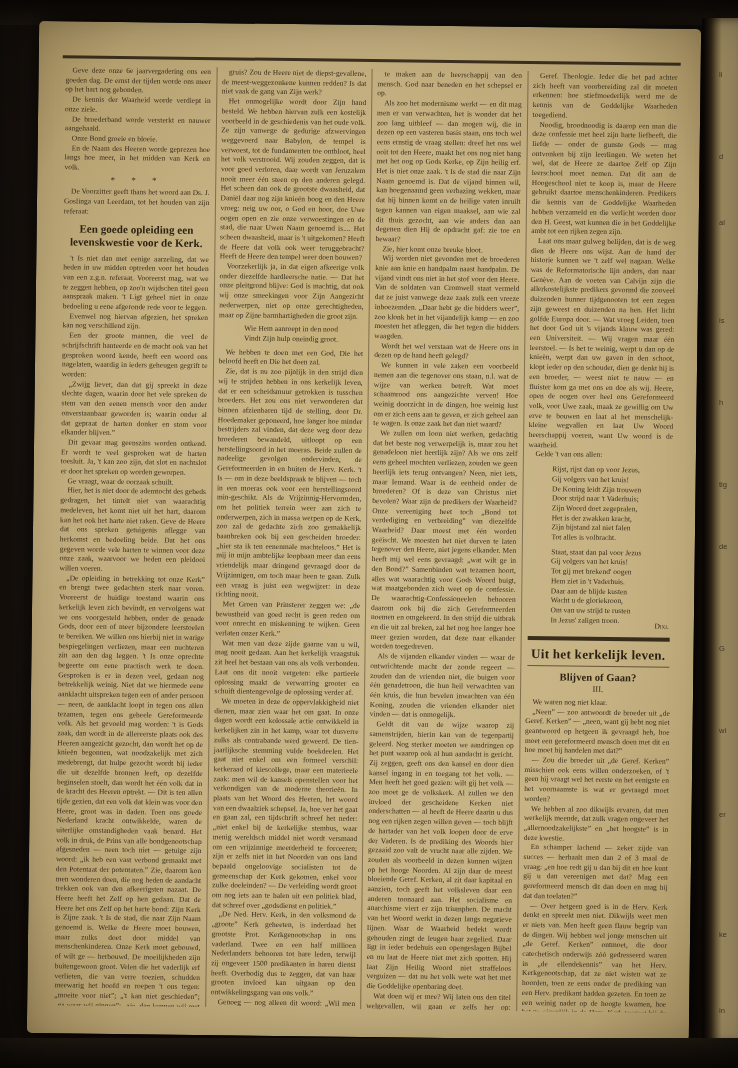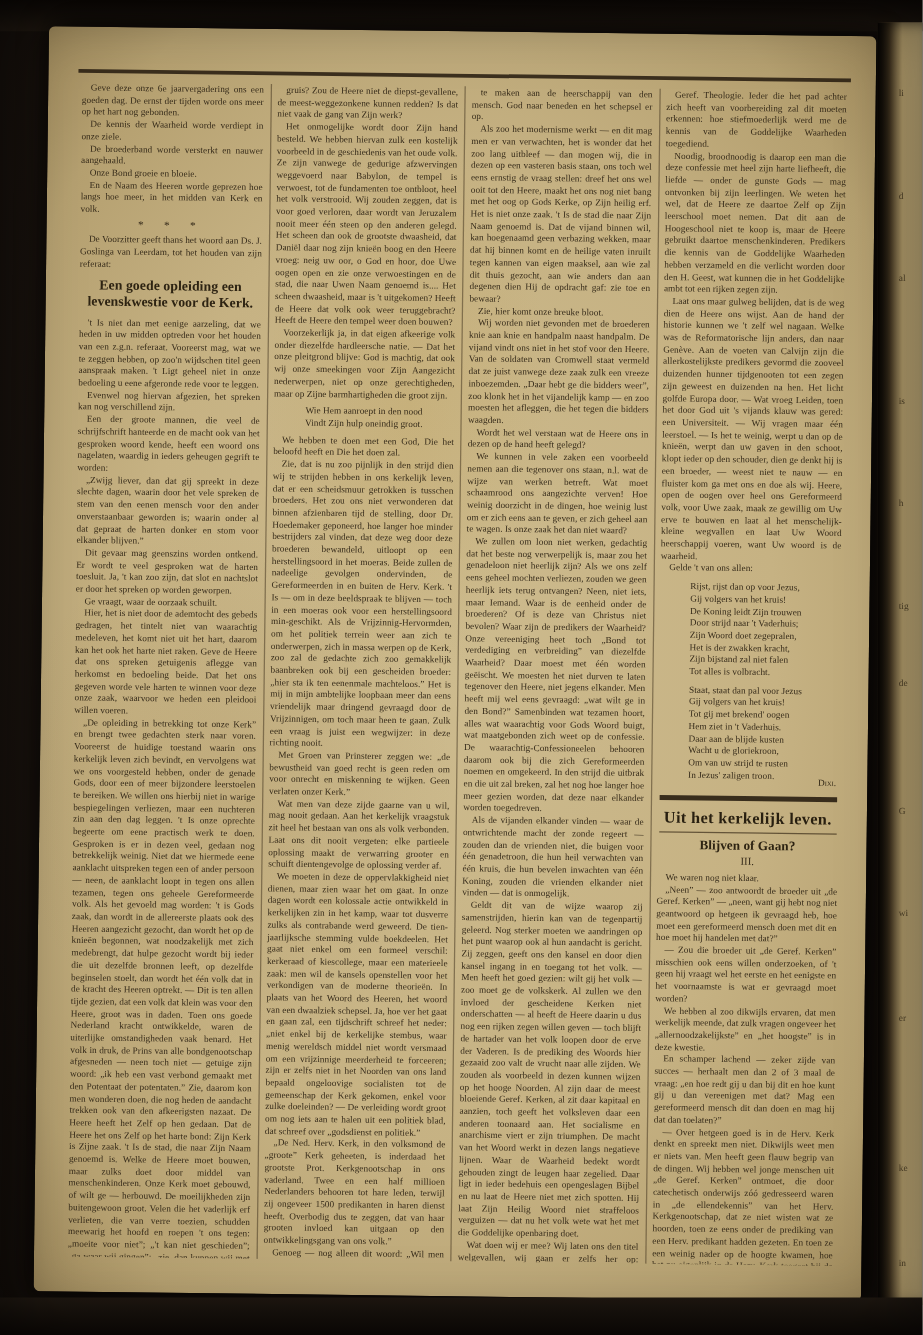--- a/index.html
+++ b/index.html
@@ -46,21 +46,21 @@
   .subheading{font-weight:bold;font-size:10.5px;text-align:center;margin:5px 0 2px 0;text-indent:0;color:#2d2312;}
   .roman{text-align:center;font-size:8.5px;margin:1px 0 3px 0;text-indent:0;}
   .edge-strip{
     position:absolute;right:0;top:18px;width:36px;height:1026px;
     background:linear-gradient(90deg, #120d08 0%, #4a3b24 26%, #b39d6c 55%, #c0ab79 100%);
     box-shadow:inset 8px 0 10px rgba(0,0,0,0.65);
     overflow:hidden;
   }
   .edge-frag{
     position:absolute;left:17px;color:#3a2e1a;font-size:7.5px;opacity:.85;
-    font-family:Liberation Serif, serif;white-space:nowrap;
+    font-family:Liberation Sans, sans-serif;white-space:nowrap;
   }
   .band-top{position:absolute;left:0;top:0;width:738px;height:25px;background:linear-gradient(180deg,#0d0906,#1e1710);}
   .band-bottom{position:absolute;left:0;bottom:0;width:738px;height:30px;background:linear-gradient(0deg,#0d0906,#1f1811);}
   .vignette{position:absolute;inset:0;pointer-events:none;box-shadow:inset 0 0 60px rgba(0,0,0,0.55);}
 </style>
 </head>
 <body>
 
 <div class="band-top"></div>
 

